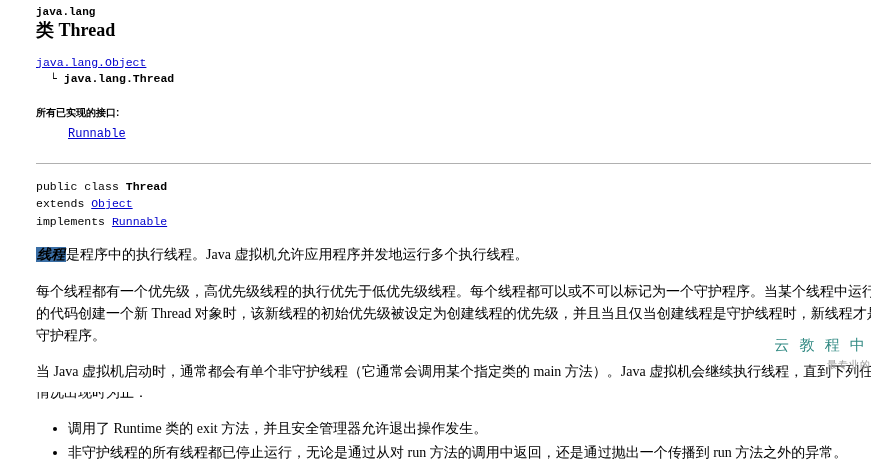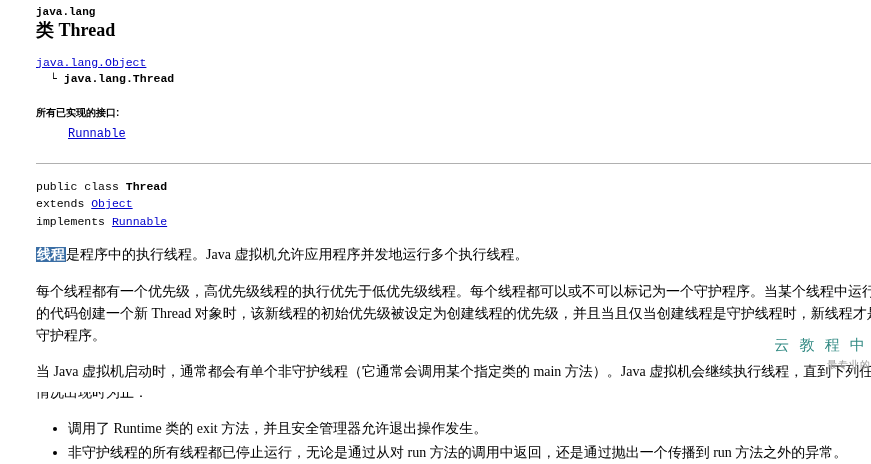--- a/index.html
+++ b/index.html
@@ -103,21 +103,22 @@
     line-height: 1.55;
     margin: 0 0 14px 0;
     font-family: "Liberation Serif", serif;
     text-align: left;
   }
   .para.first {
     margin-bottom: 16px;
   }
   .hl {
     background: #3a6ea5;
-    color: #ffffff;
+    color: #000000;
+    font-style: italic;
     font-weight: bold;
     padding: 0 1px;
   }
   ul.bullets {
     margin: 0 0 14px 0;
     padding-left: 32px;
     list-style-type: disc;
   }
   ul.bullets li {
     font-size: 14px;

